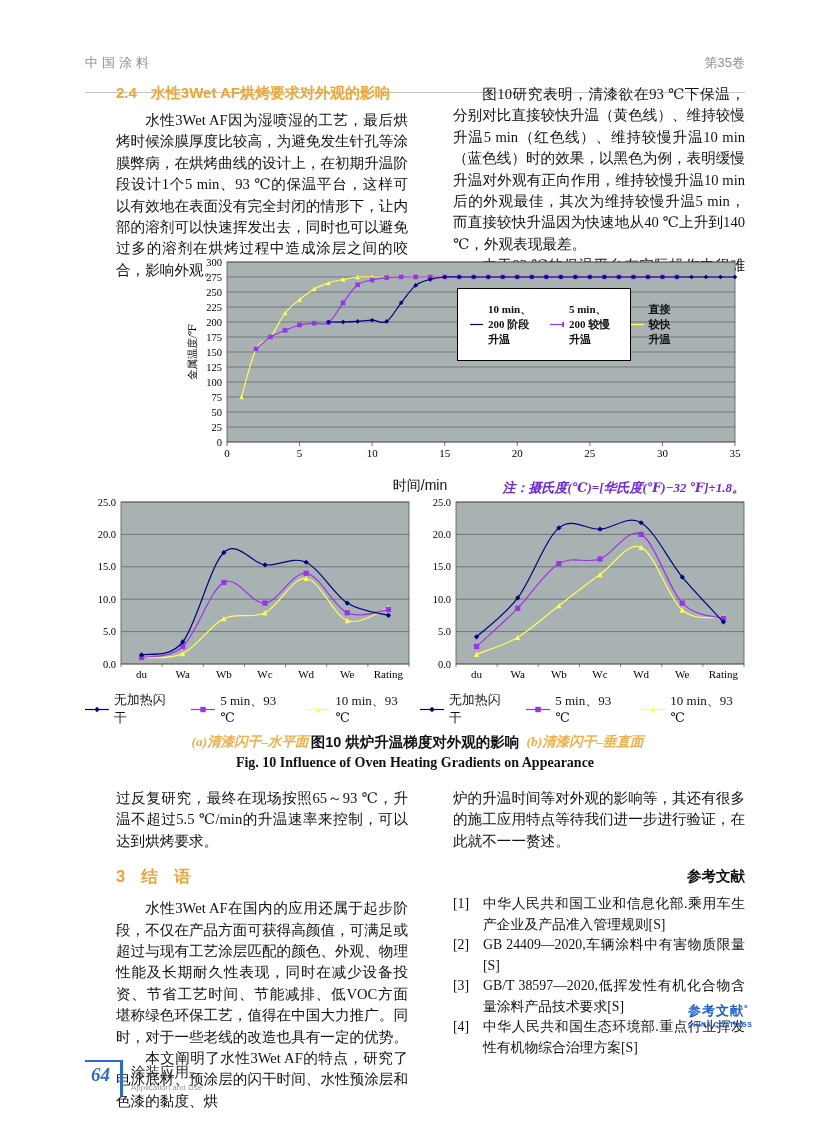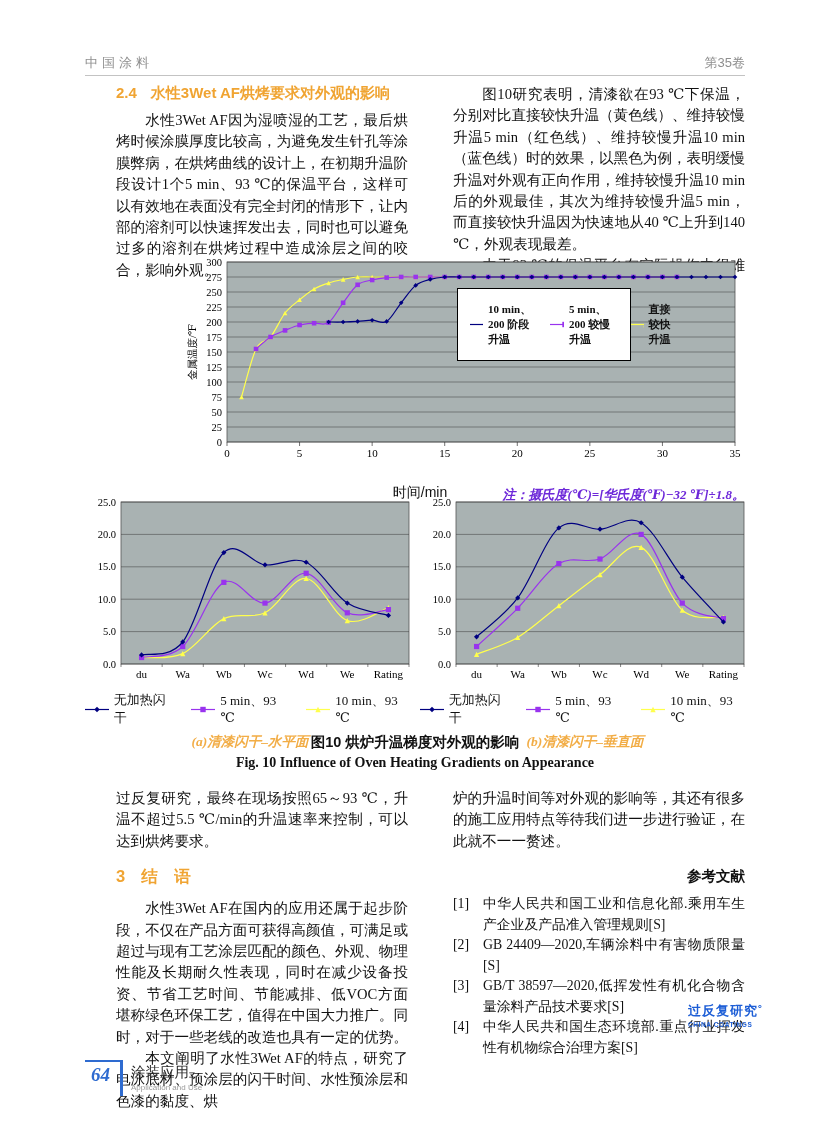--- a/index.html
+++ b/index.html
@@ -1,39 +1,39 @@
 <!DOCTYPE html>
 <html><head>
 <meta charset="utf-8">
 <style>
   html,body{margin:0;padding:0;background:#e8e8e8;}
   .page{position:relative;width:827px;height:1122px;background:#ffffff;margin:0 auto;
         font-family:"Liberation Serif","DejaVu Serif",serif;color:#111;overflow:hidden;}
   .abs{position:absolute;}
   
   .hdr{left:85px;top:44px;width:660px;height:28px;border-bottom:1px solid #c3c3c3;
-       display:flex;justify-content:space-between;align-items:flex-end;padding-bottom:3px;
+       display:flex;justify-content:space-between;align-items:flex-end;padding-bottom:20px;
        color:#8f8f8f;font-size:13px;font-family:"Liberation Sans",sans-serif;}
   .hdr .jn{letter-spacing:4px;}
   
   .cols{display:flex;gap:14px;width:660px;}
   .col{width:323px;margin-left:31px;}
   .para{font-size:14.6px;line-height:21.4px;text-align:justify;text-indent:2em;margin:0;}
   .para.noind{text-indent:0;}
   .sech{font-family:"Liberation Sans",sans-serif;font-weight:bold;font-size:15px;margin:0 0 7px 0;}
   .sech .num{margin-right:14px;}
   .sech3{font-family:"Liberation Sans",sans-serif;font-weight:bold;font-size:16.5px;margin:14px 0 10px 0;}
   .sech3 .num{margin-right:16px;}
   
   svg text{font-family:"Liberation Serif","DejaVu Serif",serif;}
   .chart-main{left:185px;top:256px;width:560px;}
   .main-legend{position:absolute;left:272px;top:32px;width:152px;background:#fff;border:1px solid #000;
                padding:13px 8px 13px 12px;display:flex;flex-direction:row;gap:16px;}
   .lg-entry{display:flex;align-items:center;gap:5px;font-size:11px;font-weight:bold;}
-  .under-row{position:relative;height:24px;margin-top:12px;}
+  .under-row{position:relative;height:24px;margin-top:5px;}
   .xlabel{position:absolute;left:0;width:470px;text-align:center;font-size:14px;font-family:"Liberation Sans",sans-serif;}
   .note{position:absolute;right:0;top:2px;font-size:13px;font-weight:bold;font-style:italic;}
   .chart-sub{width:330px;}
   .subrow{left:85px;top:496px;width:665px;display:flex;gap:5px;}
   .sub-legend{display:flex;justify-content:center;gap:13px;font-size:11.5px;margin-top:1px;align-items:center;}
   .sub-legend .lg-entry{font-weight:normal;font-size:13px;}
   .sub-caption{text-align:center;font-size:13.5px;font-weight:bold;margin-top:6px;font-style:italic;}
   .figcap{left:85px;top:733px;width:660px;text-align:center;}
   .figcap .cn{font-family:"Liberation Sans",sans-serif;font-weight:bold;font-size:14.5px;}
   .figcap .en{font-weight:bold;font-size:14px;margin-top:3px;}
@@ -458,21 +458,21 @@
         <span class="rt">GB/T 38597—2020,低挥发性有机化合物含量涂料产品技术要求[S]</span>
       </div>
       <div class="ref">
         <span class="rn">[4]</span>
         <span class="rt">中华人民共和国生态环境部.重点行业挥发性有机物综合治理方案[S]</span>
       </div>
     </div>
   </div>
 
   <div class="abs logo">
-    <div class="cn" style="color: rgb(29, 94, 214);">过反复研究˚</div>
+    <div class="cn" style="color: rgb(29, 94, 214);">参考文献˚</div>
     <div class="en" style="color: rgb(29, 94, 214);">CHINA COATINGS</div>
   </div>
 
   <div class="abs footer">
     <div class="pagebox" id="pagebox" style="border-top: 2px solid rgb(46, 107, 208);">
       <span class="pg" style="color: rgb(46, 107, 208);">64</span>
     </div>
     <div class="vbar" id="vbar" style="background: rgb(46, 107, 208);"></div>
     <div class="ftext">
       <div class="cn">涂装应用</div>

